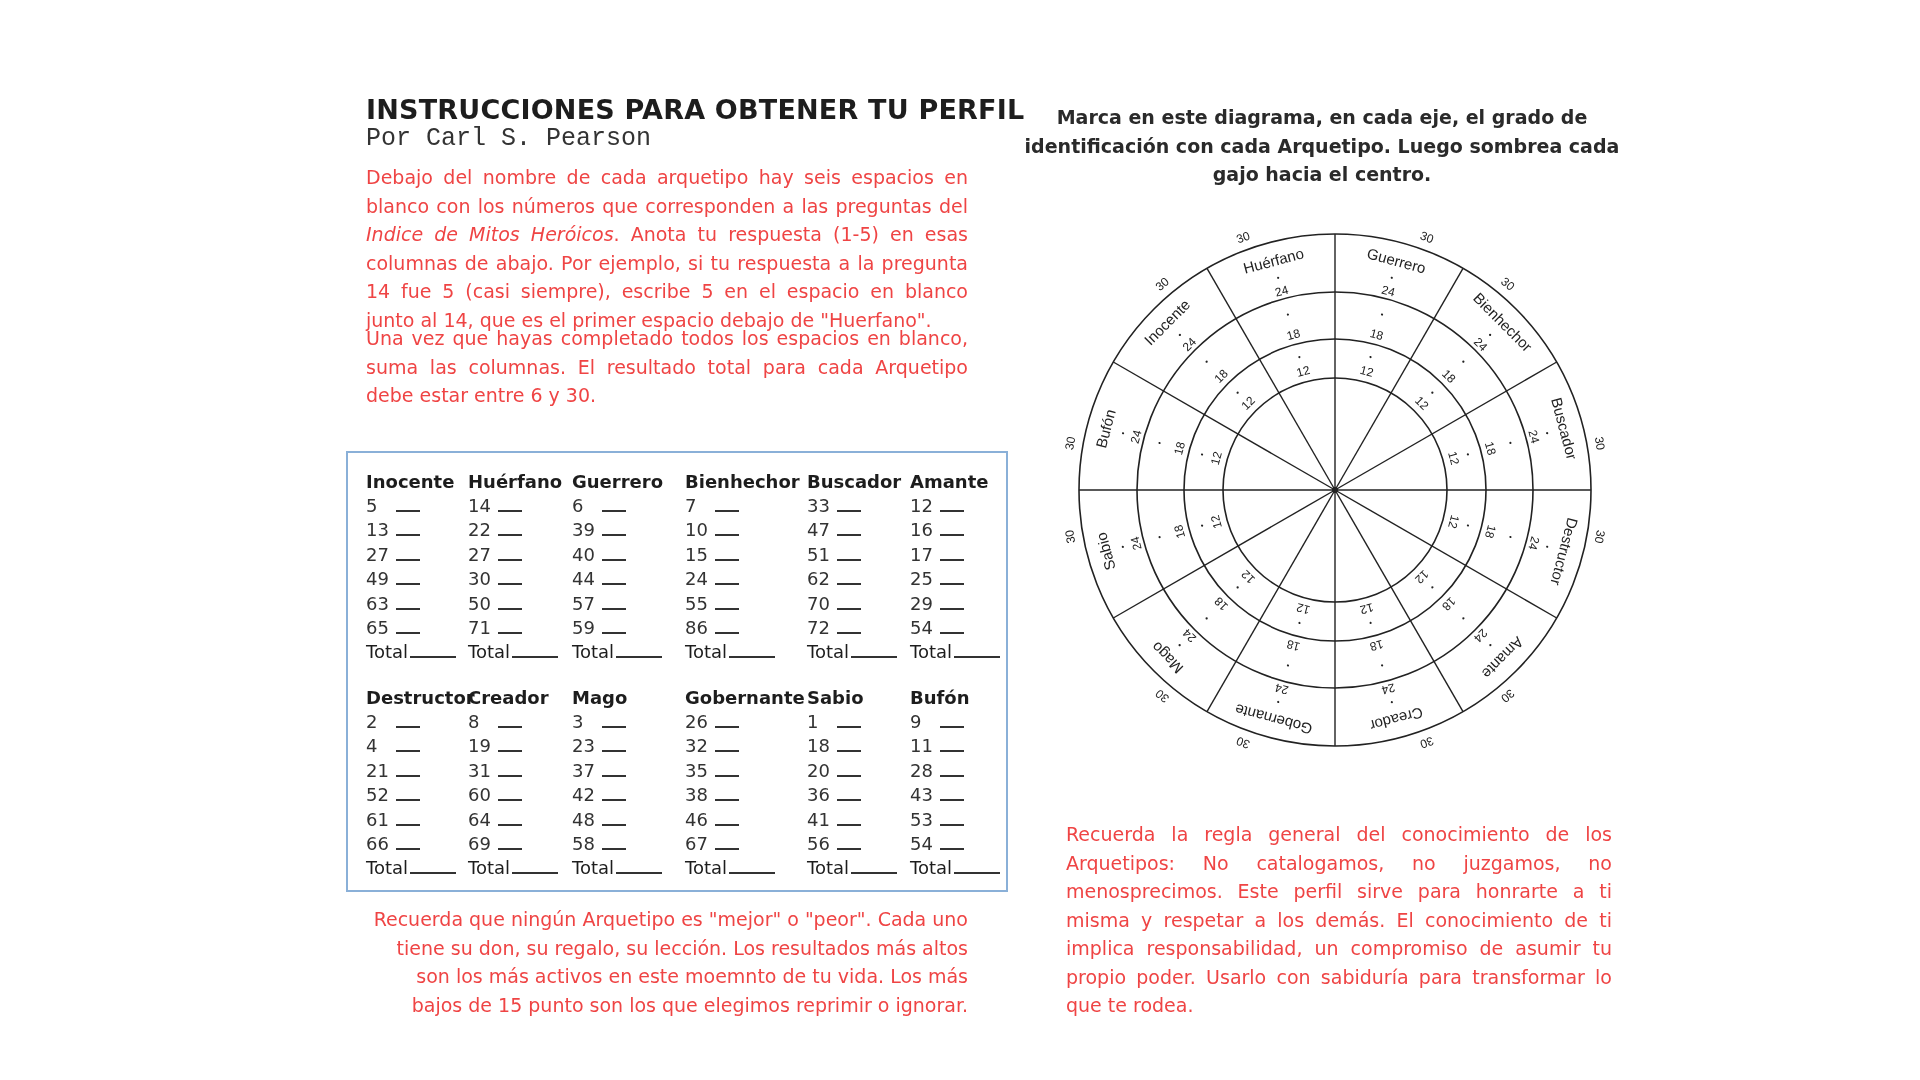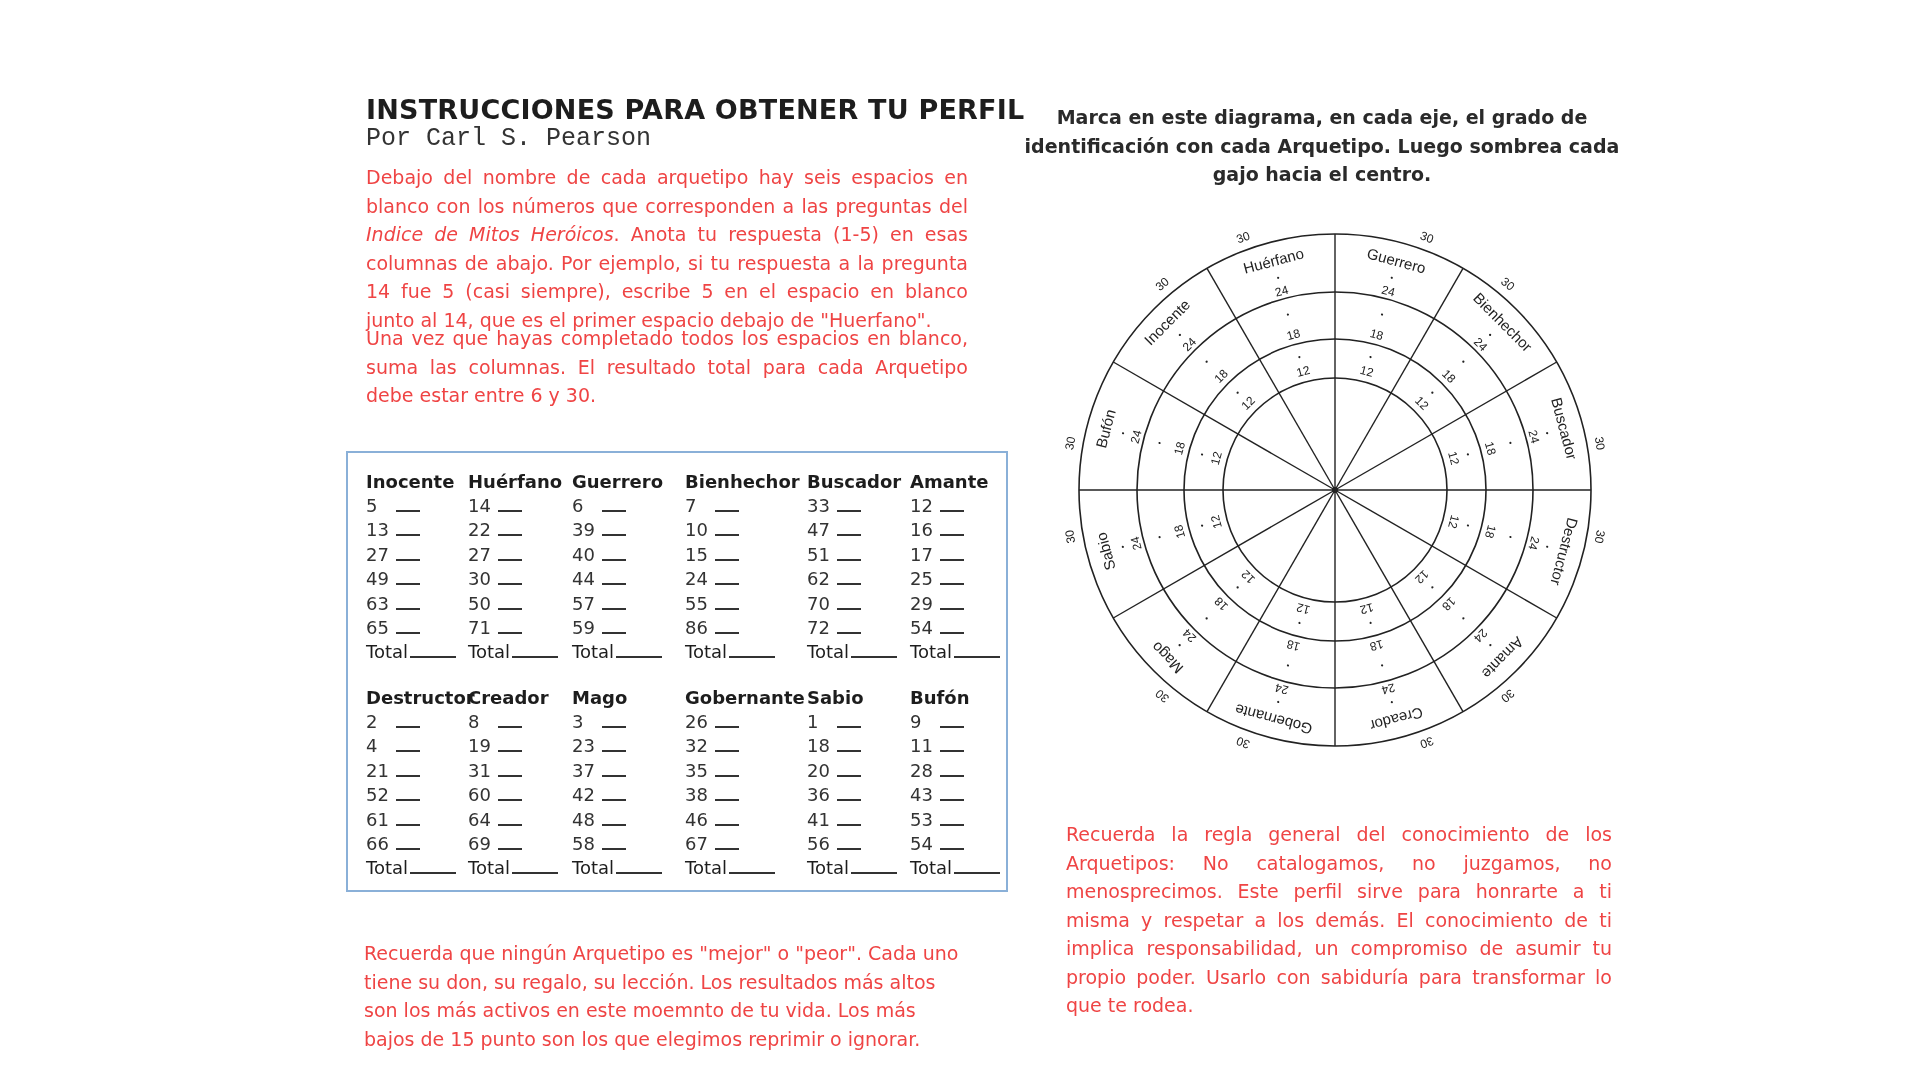--- a/index.html
+++ b/index.html
@@ -14,21 +14,21 @@
   #intro1 .it { font-style:italic; }
   #box { left:346px; top:451px; width:662px; height:441px; border:2px solid #8ab0d8; box-sizing:border-box; }
   .grp { position:absolute; left:0; width:100%; }
   .col { position:absolute; top:0; font-size:18px; }
   .col .hd { font-weight:bold; height:24px; line-height:24px; white-space:nowrap; color:#1d1d1d; }
   .col .row { height:24.4px; line-height:24.4px; white-space:nowrap; color:#333; }
   .col .num { display:inline-block; min-width:30px; }
   .col .blank { display:inline-block; width:24px; border-bottom:2px solid #333; height:14px; vertical-align:baseline; }
   .col .tot { font-weight:normal; height:24px; line-height:24px; white-space:nowrap; color:#1d1d1d; }
   .col .tline { display:inline-block; width:46px; border-bottom:2px solid #333; height:16px; margin-left:2px; }
-  #outro-left { left:364px; top:905px; width:604px; text-align:left;margin-top:34px; }
+  #outro-left { left:364px; top:905px; width:604px; text-align:right; }
   #instr-right { left:1022px; top:103px; width:600px; text-align:center; font-size:19px; line-height:28.5px; color:#2a2a2a;font-weight:bold; }
   #outro-right { left:1066px; top:820px; width:546px; }
   #wheel { left:1055px; top:210px; width:560px; height:560px; }
   svg text { font-family:"Liberation Sans", sans-serif; fill:#222; }
 </style>
 </head>
 <body>
 
 <div id="title" class="abs">INSTRUCCIONES PARA OBTENER TU PERFIL</div>
 <div id="author" class="abs">Por Carl S. Pearson</div>

